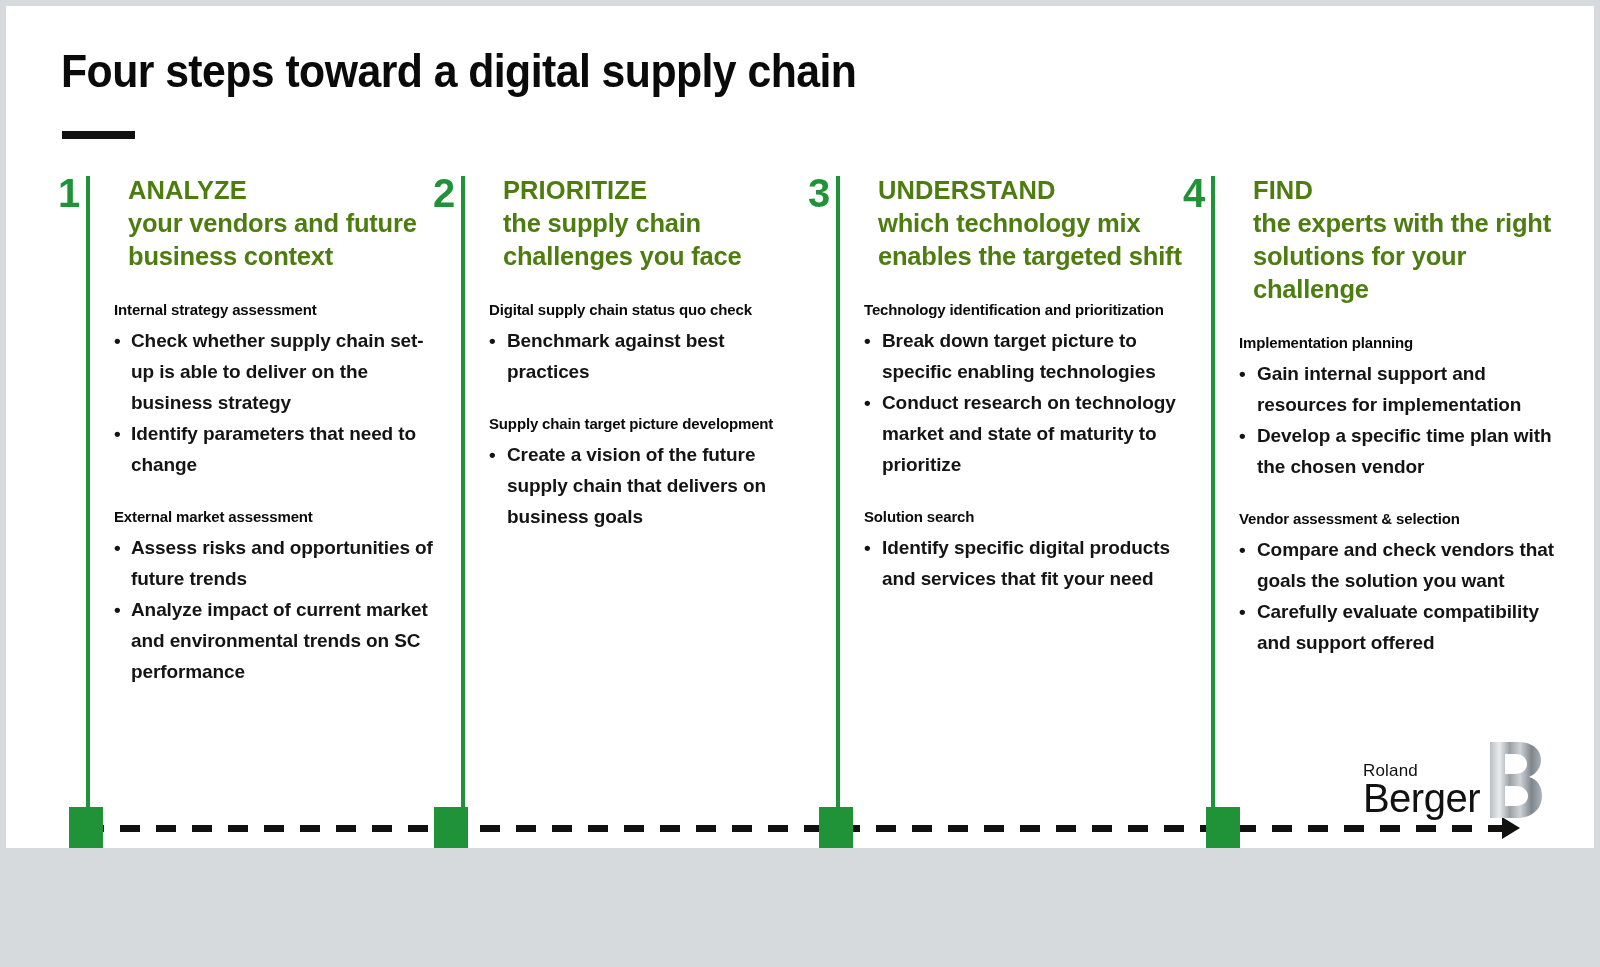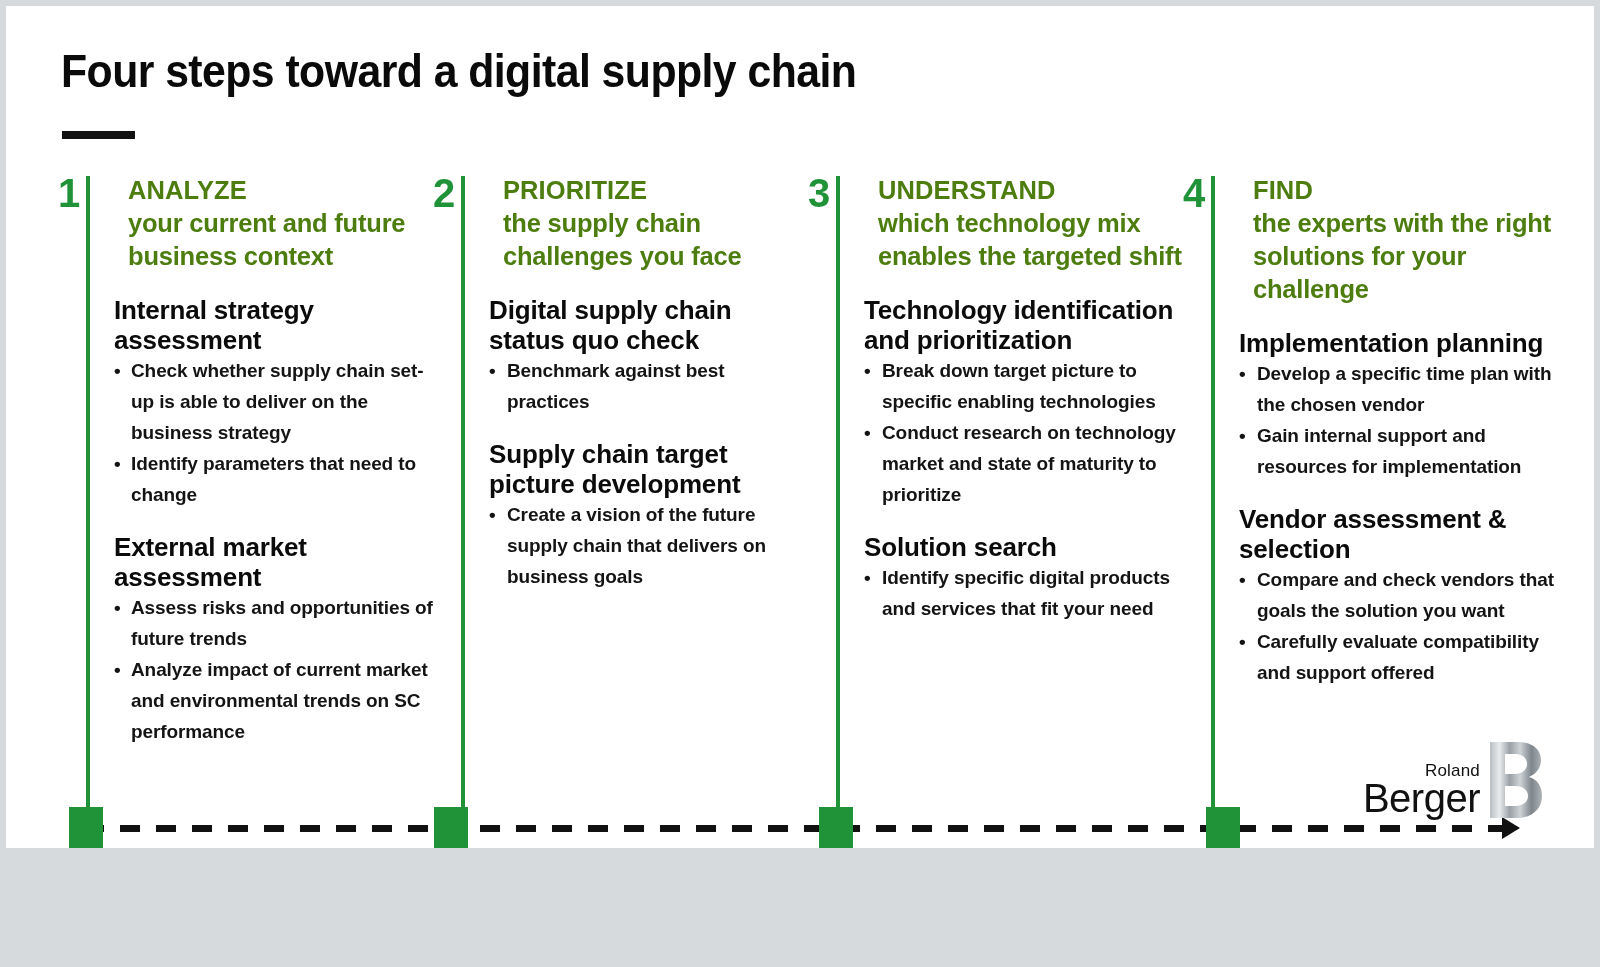--- a/index.html
+++ b/index.html
@@ -106,21 +106,21 @@
     padding-left: 14px;
     margin-top: 22px;
     color: #141414;
   }
 
   .sec { margin-bottom: 22px; }
   .sec:last-child { margin-bottom: 0; }
 
   .sec-title {
     font-weight: bold;
-    font-size: 26px;
+    font-size: 15px;
     line-height: 30px;
     color: #0b0b0b;
     letter-spacing: -0.15px;
   }
 
   ul.bullets {
     list-style: none;
     margin: 0;
     padding: 0;
     font-weight: bold;
@@ -199,21 +199,20 @@
   
   .logo {
     position: absolute;
     right: 52px;
     bottom: 30px;
     display: flex;
     align-items: flex-end;
   }
 
   .logo-words {
-    text-align: right;
     padding-right: 10px;
     padding-bottom: 2px;
     font-family: "Liberation Sans", sans-serif;
     color: #111111;
   }
 
   .logo-roland {
     font-size: 17px;
     line-height: 18px;
     letter-spacing: 0.2px;
@@ -240,21 +239,21 @@
   <div class="title-rule"></div>
 
   <div class="columns">
 
     <div class="col col-1">
       <div class="rule"></div>
       <div class="col-head">
         <div class="step-num">1</div>
         <div class="head-text">
           <div class="head-caps">ANALYZE</div>
-          <div>your current and future business context</div>
+          <div>your vendors and future business context</div>
         </div>
       </div>
       <div class="body-block">
         <div class="sec">
           <div class="sec-title">Internal strategy assessment</div>
           <ul class="bullets">
             <li>Check whether supply chain set-up is able to deliver on the business strategy</li>
             <li>Identify parameters that need to change</li>
           </ul>
         </div>
@@ -325,22 +324,22 @@
         <div class="step-num">4</div>
         <div class="head-text">
           <div class="head-caps">FIND</div>
           <div>the experts with the right solutions for your challenge</div>
         </div>
       </div>
       <div class="body-block">
         <div class="sec">
           <div class="sec-title">Implementation planning</div>
           <ul class="bullets">
+            <li>Gain internal support and resources for implementation</li>
             <li>Develop a specific time plan with the chosen vendor</li>
-            <li>Gain internal support and resources for implementation</li>
           </ul>
         </div>
         <div class="sec">
           <div class="sec-title">Vendor assessment &amp; selection</div>
           <ul class="bullets">
             <li>Compare and check vendors that goals the solution you want</li>
             <li>Carefully evaluate compatibility and support offered</li>
           </ul>
         </div>
       </div>

